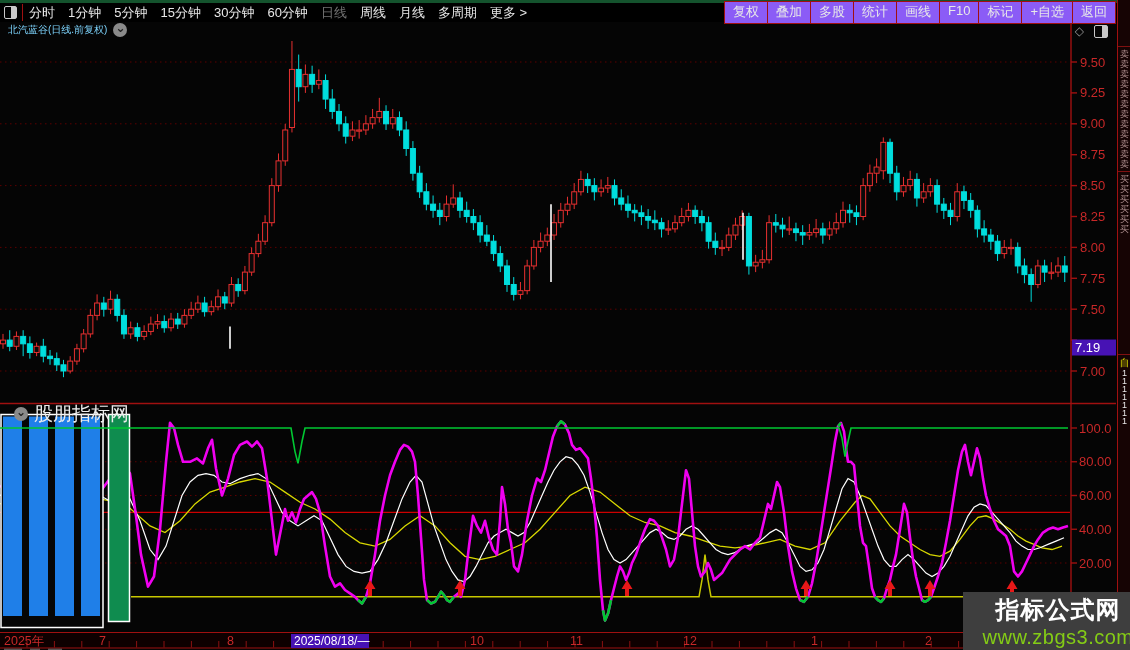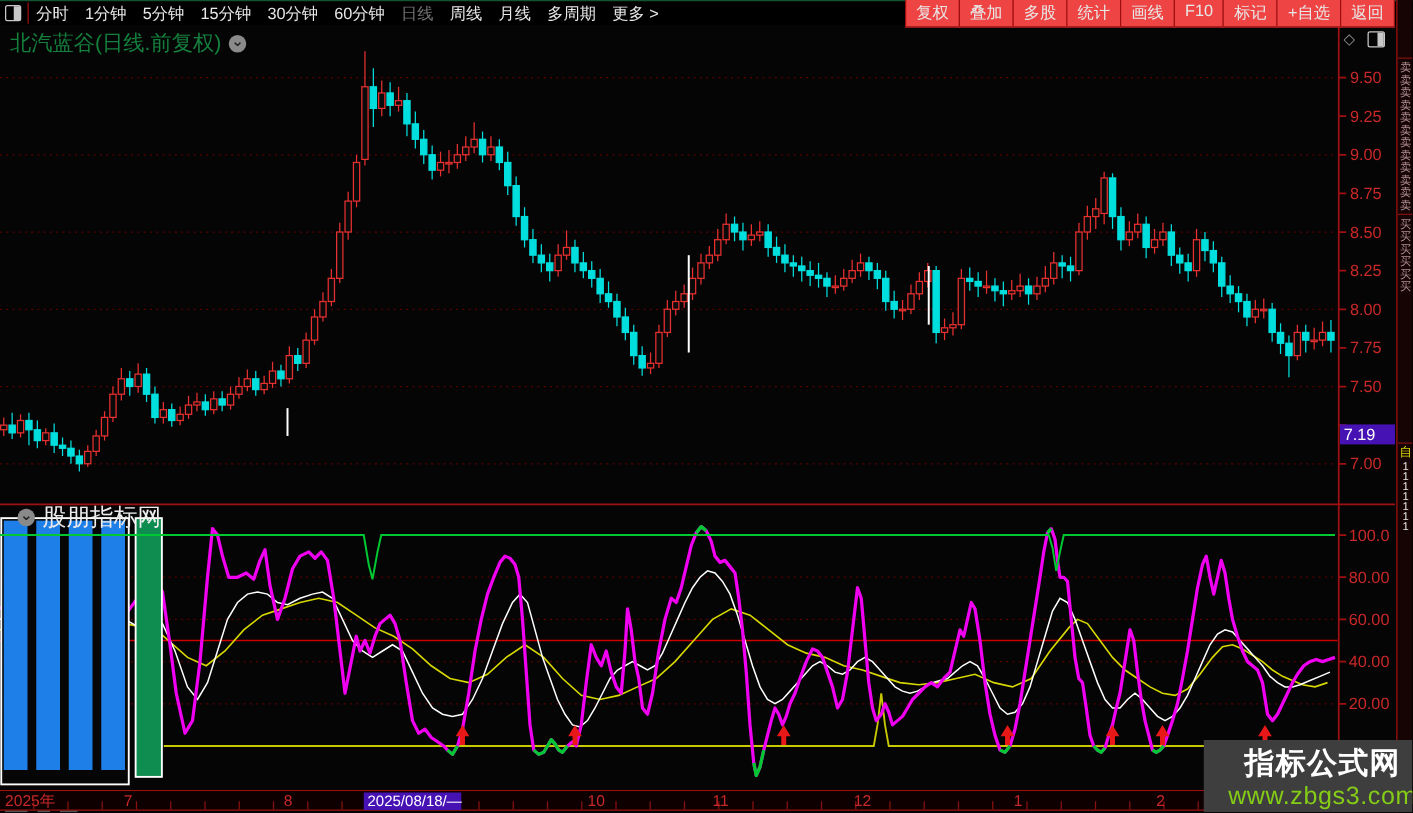--- a/index.html
+++ b/index.html
@@ -1,31 +1,31 @@
 <!DOCTYPE html>
 <html><head>
 <meta charset="utf-8">
 <style>
   html,body{margin:0;padding:0;background:#000;}
   #app{position:relative;width:1130px;height:650px;background:#050505;overflow:hidden;
        font-family:"Liberation Sans","DejaVu Sans",sans-serif;-webkit-font-smoothing:none;}
   
   #toolbar{position:absolute;left:0;top:0;width:1130px;height:19px;background:#000;
-           border-top:1px solid #14532d;display:flex;align-items:center;z-index:30;text-align:center;}
+           border-top:3px solid #14532d;display:flex;align-items:center;z-index:30;text-align:center;}
   #win-icon{width:11px;height:11px;border:1px solid #c8c8c8;border-radius:2px;margin-left:4px;position:relative;}
   #win-icon::after{content:"";position:absolute;right:0;top:0;width:5px;height:11px;background:#c8c8c8;}
   #tb-divider{width:1px;height:17px;background:#a01010;margin:0 6px 0 5px;}
   .period{color:#e8e8e8;font-size:13px;margin-right:13px;cursor:default;white-space:nowrap;}
   .period.active{color:#737373;}
   #tb-actions{margin-left:auto;display:flex;margin-right:14px;}
   .action{color:#e8e8e8;font-size:13px;border:1px solid #a01010;padding:1px 8px 2px 8px;
-          margin-left:-1px;white-space:nowrap;background:#ef4444;}
+          margin-left:-1px;white-space:nowrap;background:#8b5cf6;}
   
   #title-row{position:absolute;left:8px;top:23px;display:flex;align-items:center;z-index:30;}
-  #main-title{color:#15803d;font-size:17px;}
+  #main-title{color:#7dd3fc;font-size:10px;}
   .chev-circle{width:14px;height:14px;border-radius:50%;background:#8a8a8a;margin-left:6px;
                color:#222;font-size:12px;line-height:11px;text-align:center;font-weight:bold;}
   .chev-circle::after{content:"⌄";}
   #corner-icons{position:absolute;right:22px;top:24px;z-index:30;color:#aaa;font-size:12px;
                 display:flex;gap:10px;align-items:center;}
   #diamond-icon{color:#909090;}
   #pane-icon{width:12px;height:11px;border:1px solid #c8c8c8;border-radius:2px;position:relative;}
   #pane-icon::after{content:"";position:absolute;right:0;top:0;width:5px;height:11px;background:#c8c8c8;}
   
   #ind-header{position:absolute;left:8px;top:401px;display:flex;align-items:center;z-index:30;}

